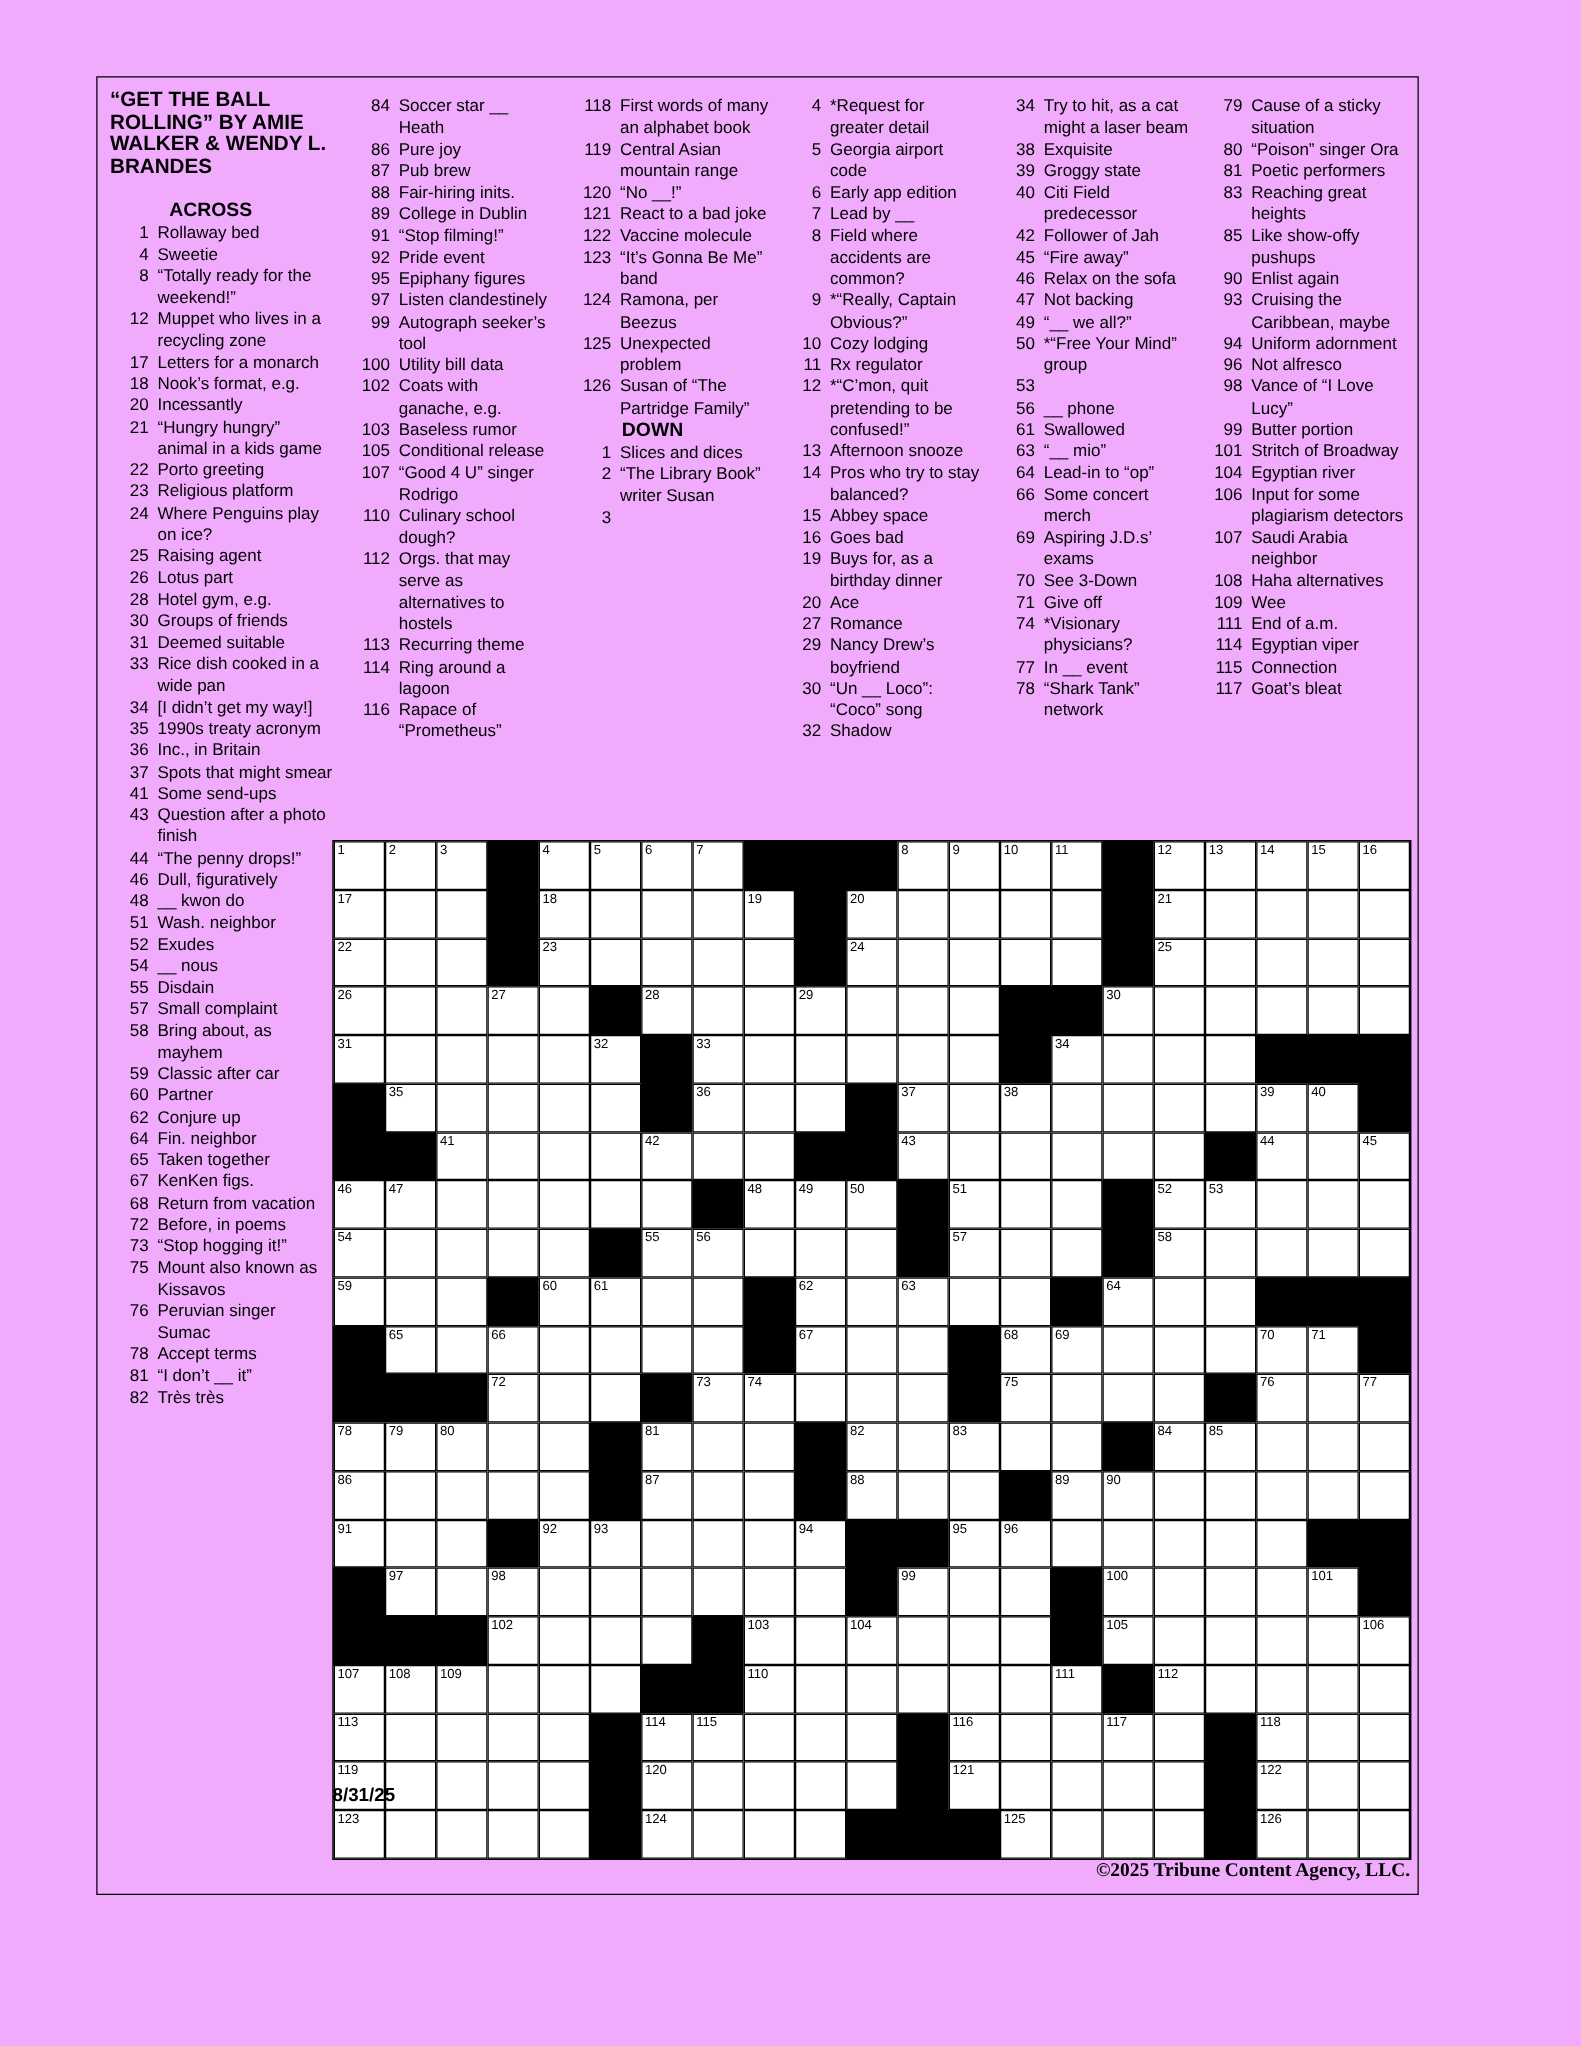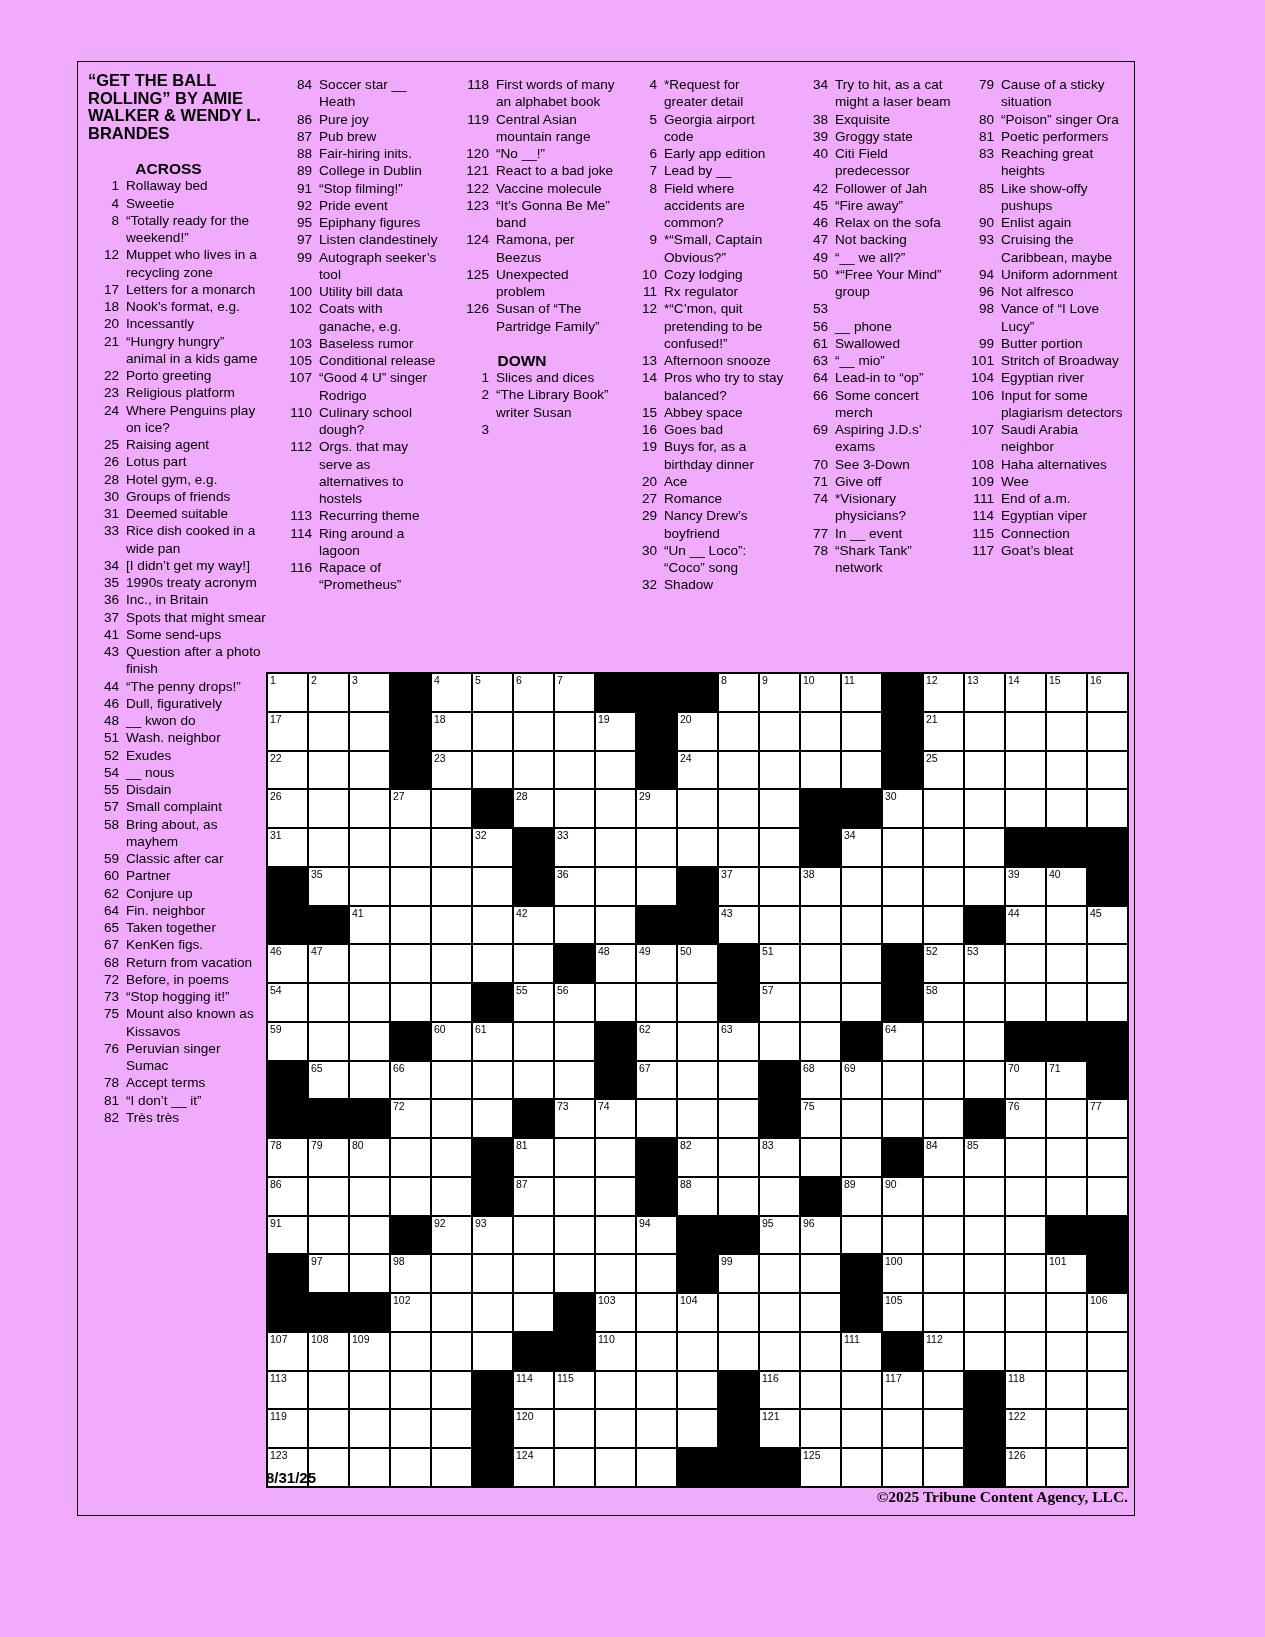--- a/index.html
+++ b/index.html
@@ -5,27 +5,27 @@
   html,body{margin:0;padding:0;background:#fff;}
   body{width:1265px;height:1637px;font-family:"Liberation Sans",sans-serif;color:#000;}
   .page{position:relative;width:1265px;height:1637px;background:#f0abfc;overflow:hidden;}
   .frame{position:absolute;left:77px;top:61px;width:1056px;height:1453px;border:1.5px solid #000;}
   .title{position:absolute;left:88px;top:72px;width:186px;font-weight:bold;font-size:16.5px;line-height:17.5px;}
   .col{position:absolute;font-size:13.6px;line-height:17.25px;}
   .clue{display:flex;align-items:flex-start;}
   .clue .n{flex:0 0 var(--nw);text-align:right;padding-right:7px;}
   .clue .t{flex:1 1 auto;}
   .clue-header{font-weight:bold;font-size:15.5px;text-align:center;padding-right:14px;}
-  .clue-header.gap{margin-top:17px;}
+  .clue-header.gap{margin-top:1px;}
   .grid{position:absolute;left:266px;top:672px;width:861px;height:814px;background:#000;border:1px solid #000;
         display:grid;grid-template-columns:repeat(21,1fr);grid-template-rows:repeat(21,1fr);}
   .cell{position:relative;background:#fff;border:1px solid #000;box-sizing:border-box;}
   .cell.black{background:#000;}
   .cellnum{position:absolute;top:0;left:2px;font-size:10.5px;line-height:12px;}
-  .footer-date{position:absolute;left:266px;top:1469px;font-weight:bold;font-size:15px;}
+  .footer-date{position:absolute;left:266px;top:1428px;font-weight:bold;font-size:15px;}
   .footer-copyright{position:absolute;right:137px;top:1488px;font-family:"Liberation Serif",serif;font-weight:bold;font-size:15.5px;}
 </style>
 </head>
 <body>
 
 <div class="page">
   <div class="frame"></div>
 
   <div class="title">“GET THE BALL ROLLING” BY AMIE WALKER &amp; WENDY L. BRANDES</div>
 
@@ -364,21 +364,21 @@
       <div class="clue">
         <span class="n">7</span>
         <span class="t">Lead by __</span>
       </div>
       <div class="clue">
         <span class="n">8</span>
         <span class="t">Field where accidents are common?</span>
       </div>
       <div class="clue">
         <span class="n">9</span>
-        <span class="t">*“Small, Captain Obvious?”</span>
+        <span class="t">*“Really, Captain Obvious?”</span>
       </div>
       <div class="clue">
         <span class="n">10</span>
         <span class="t">Cozy lodging</span>
       </div>
       <div class="clue">
         <span class="n">11</span>
         <span class="t">Rx regulator</span>
       </div>
       <div class="clue">

